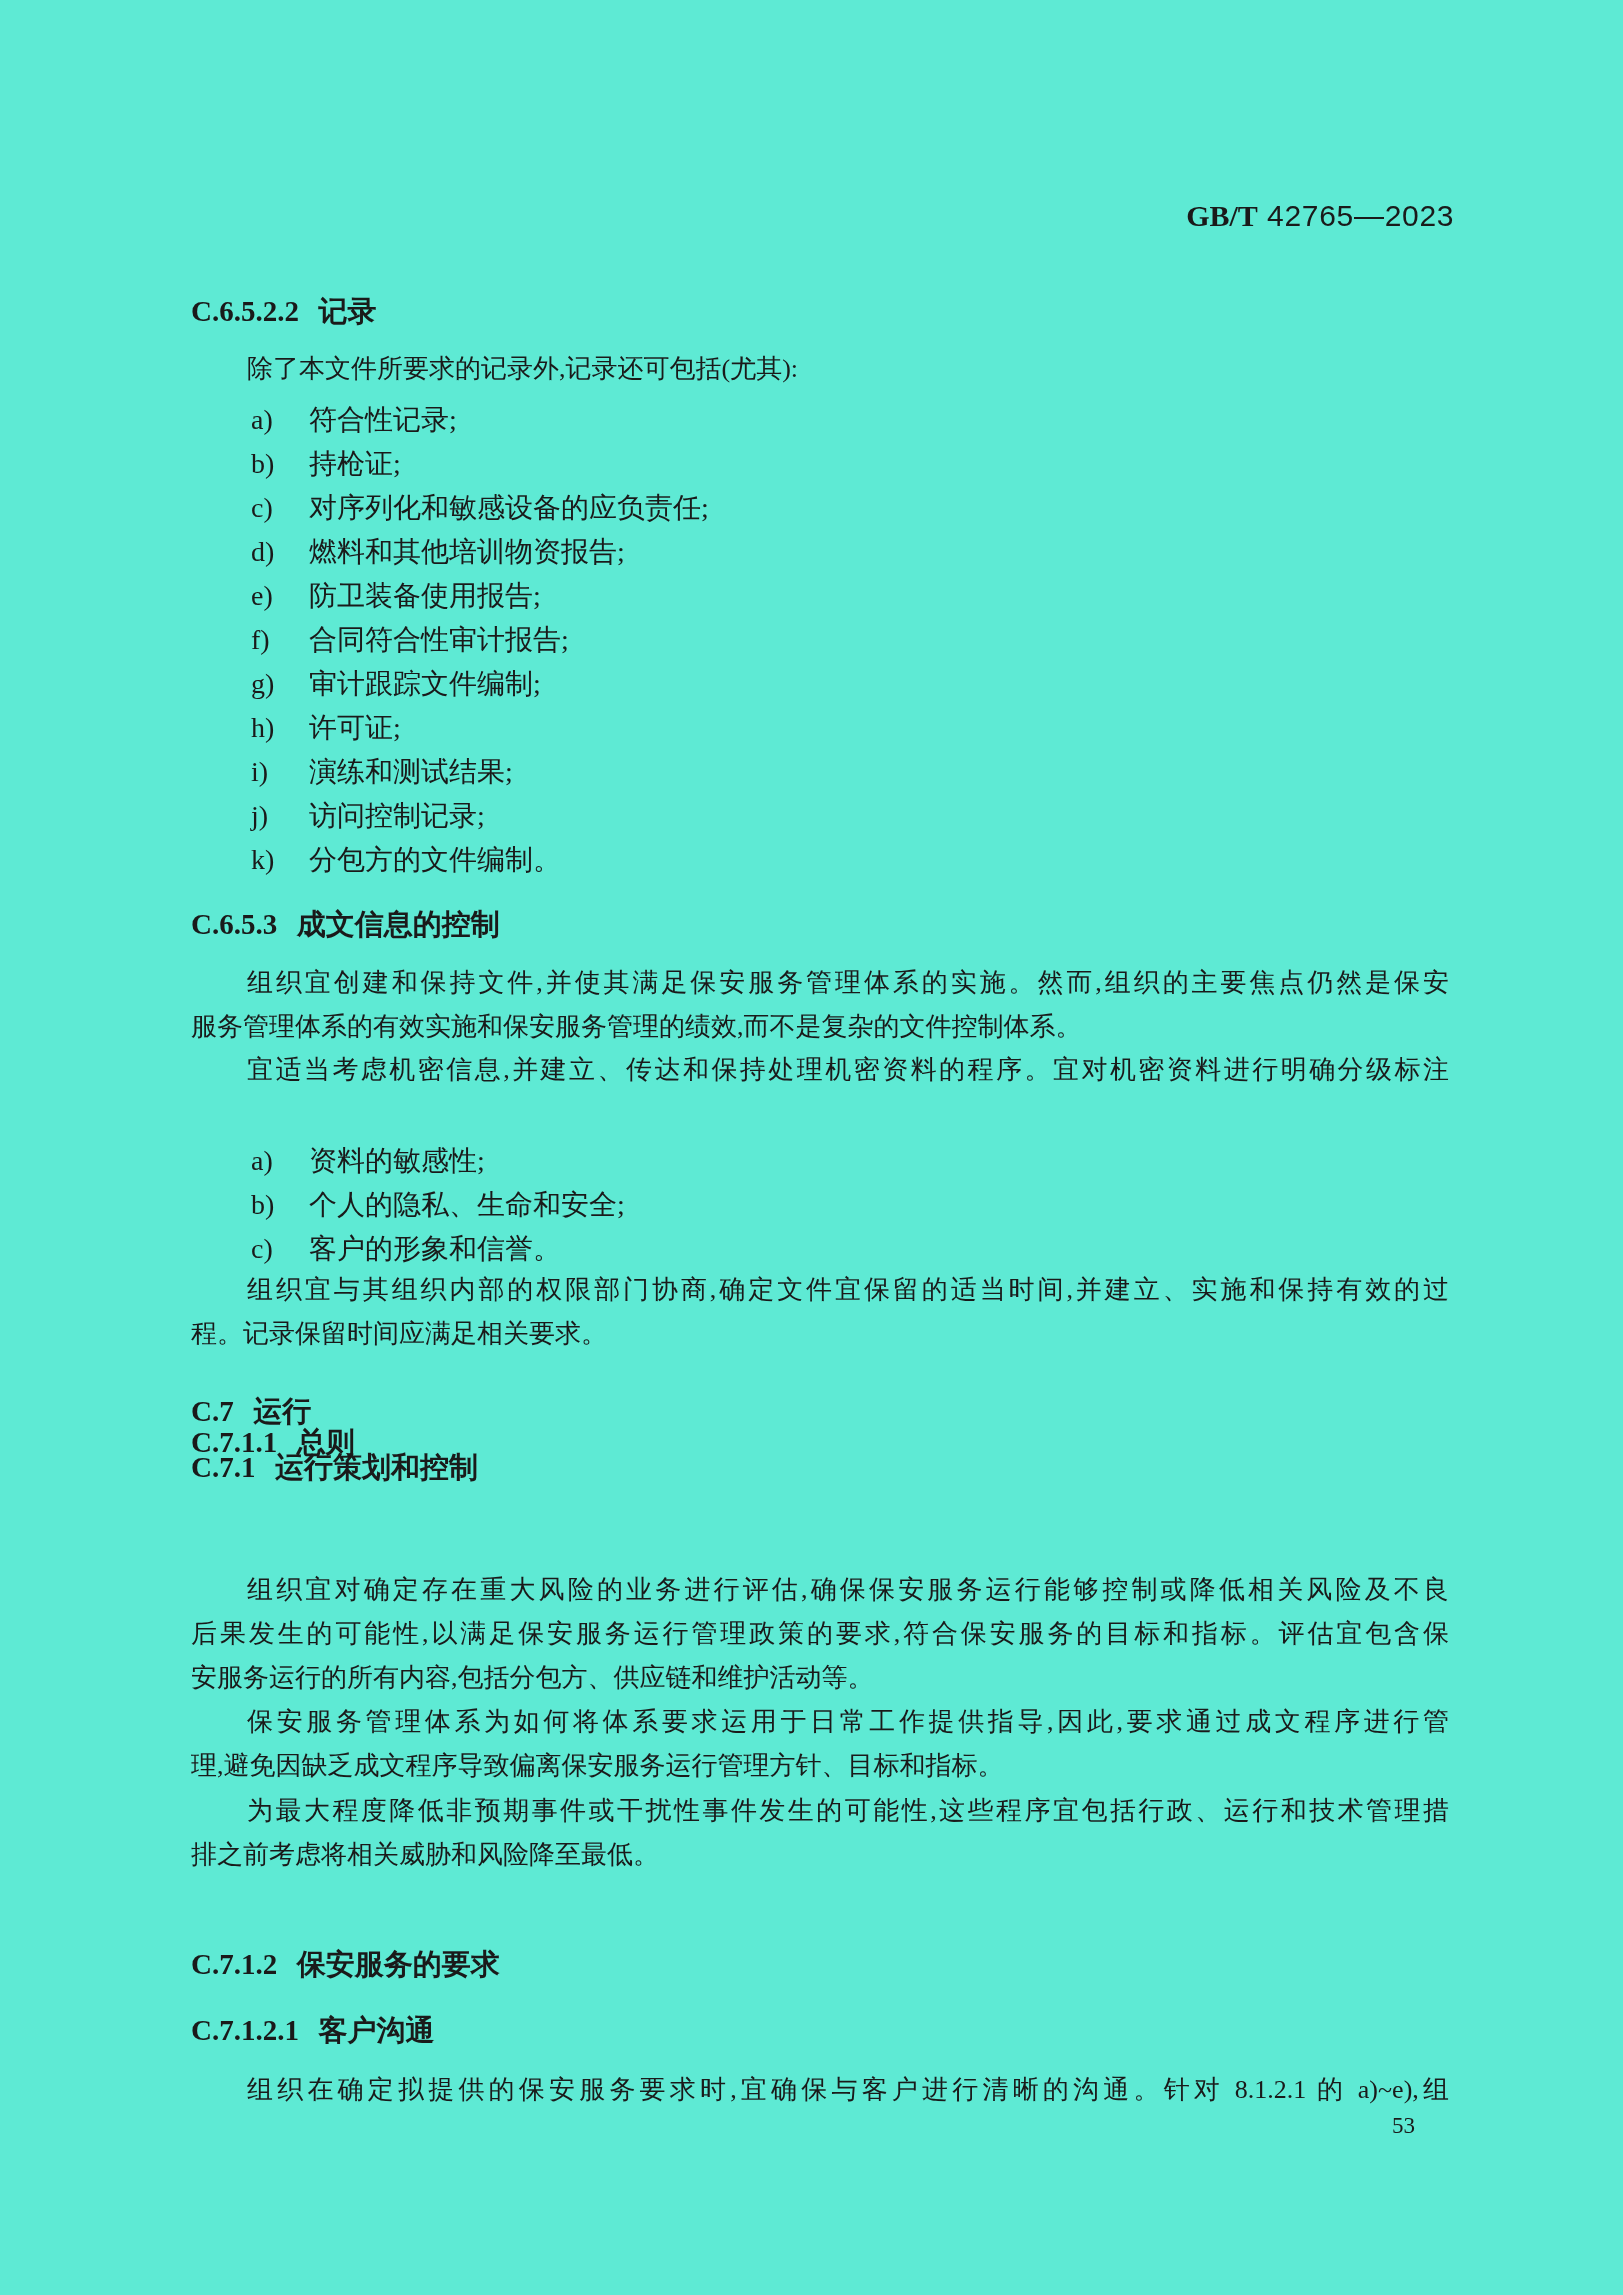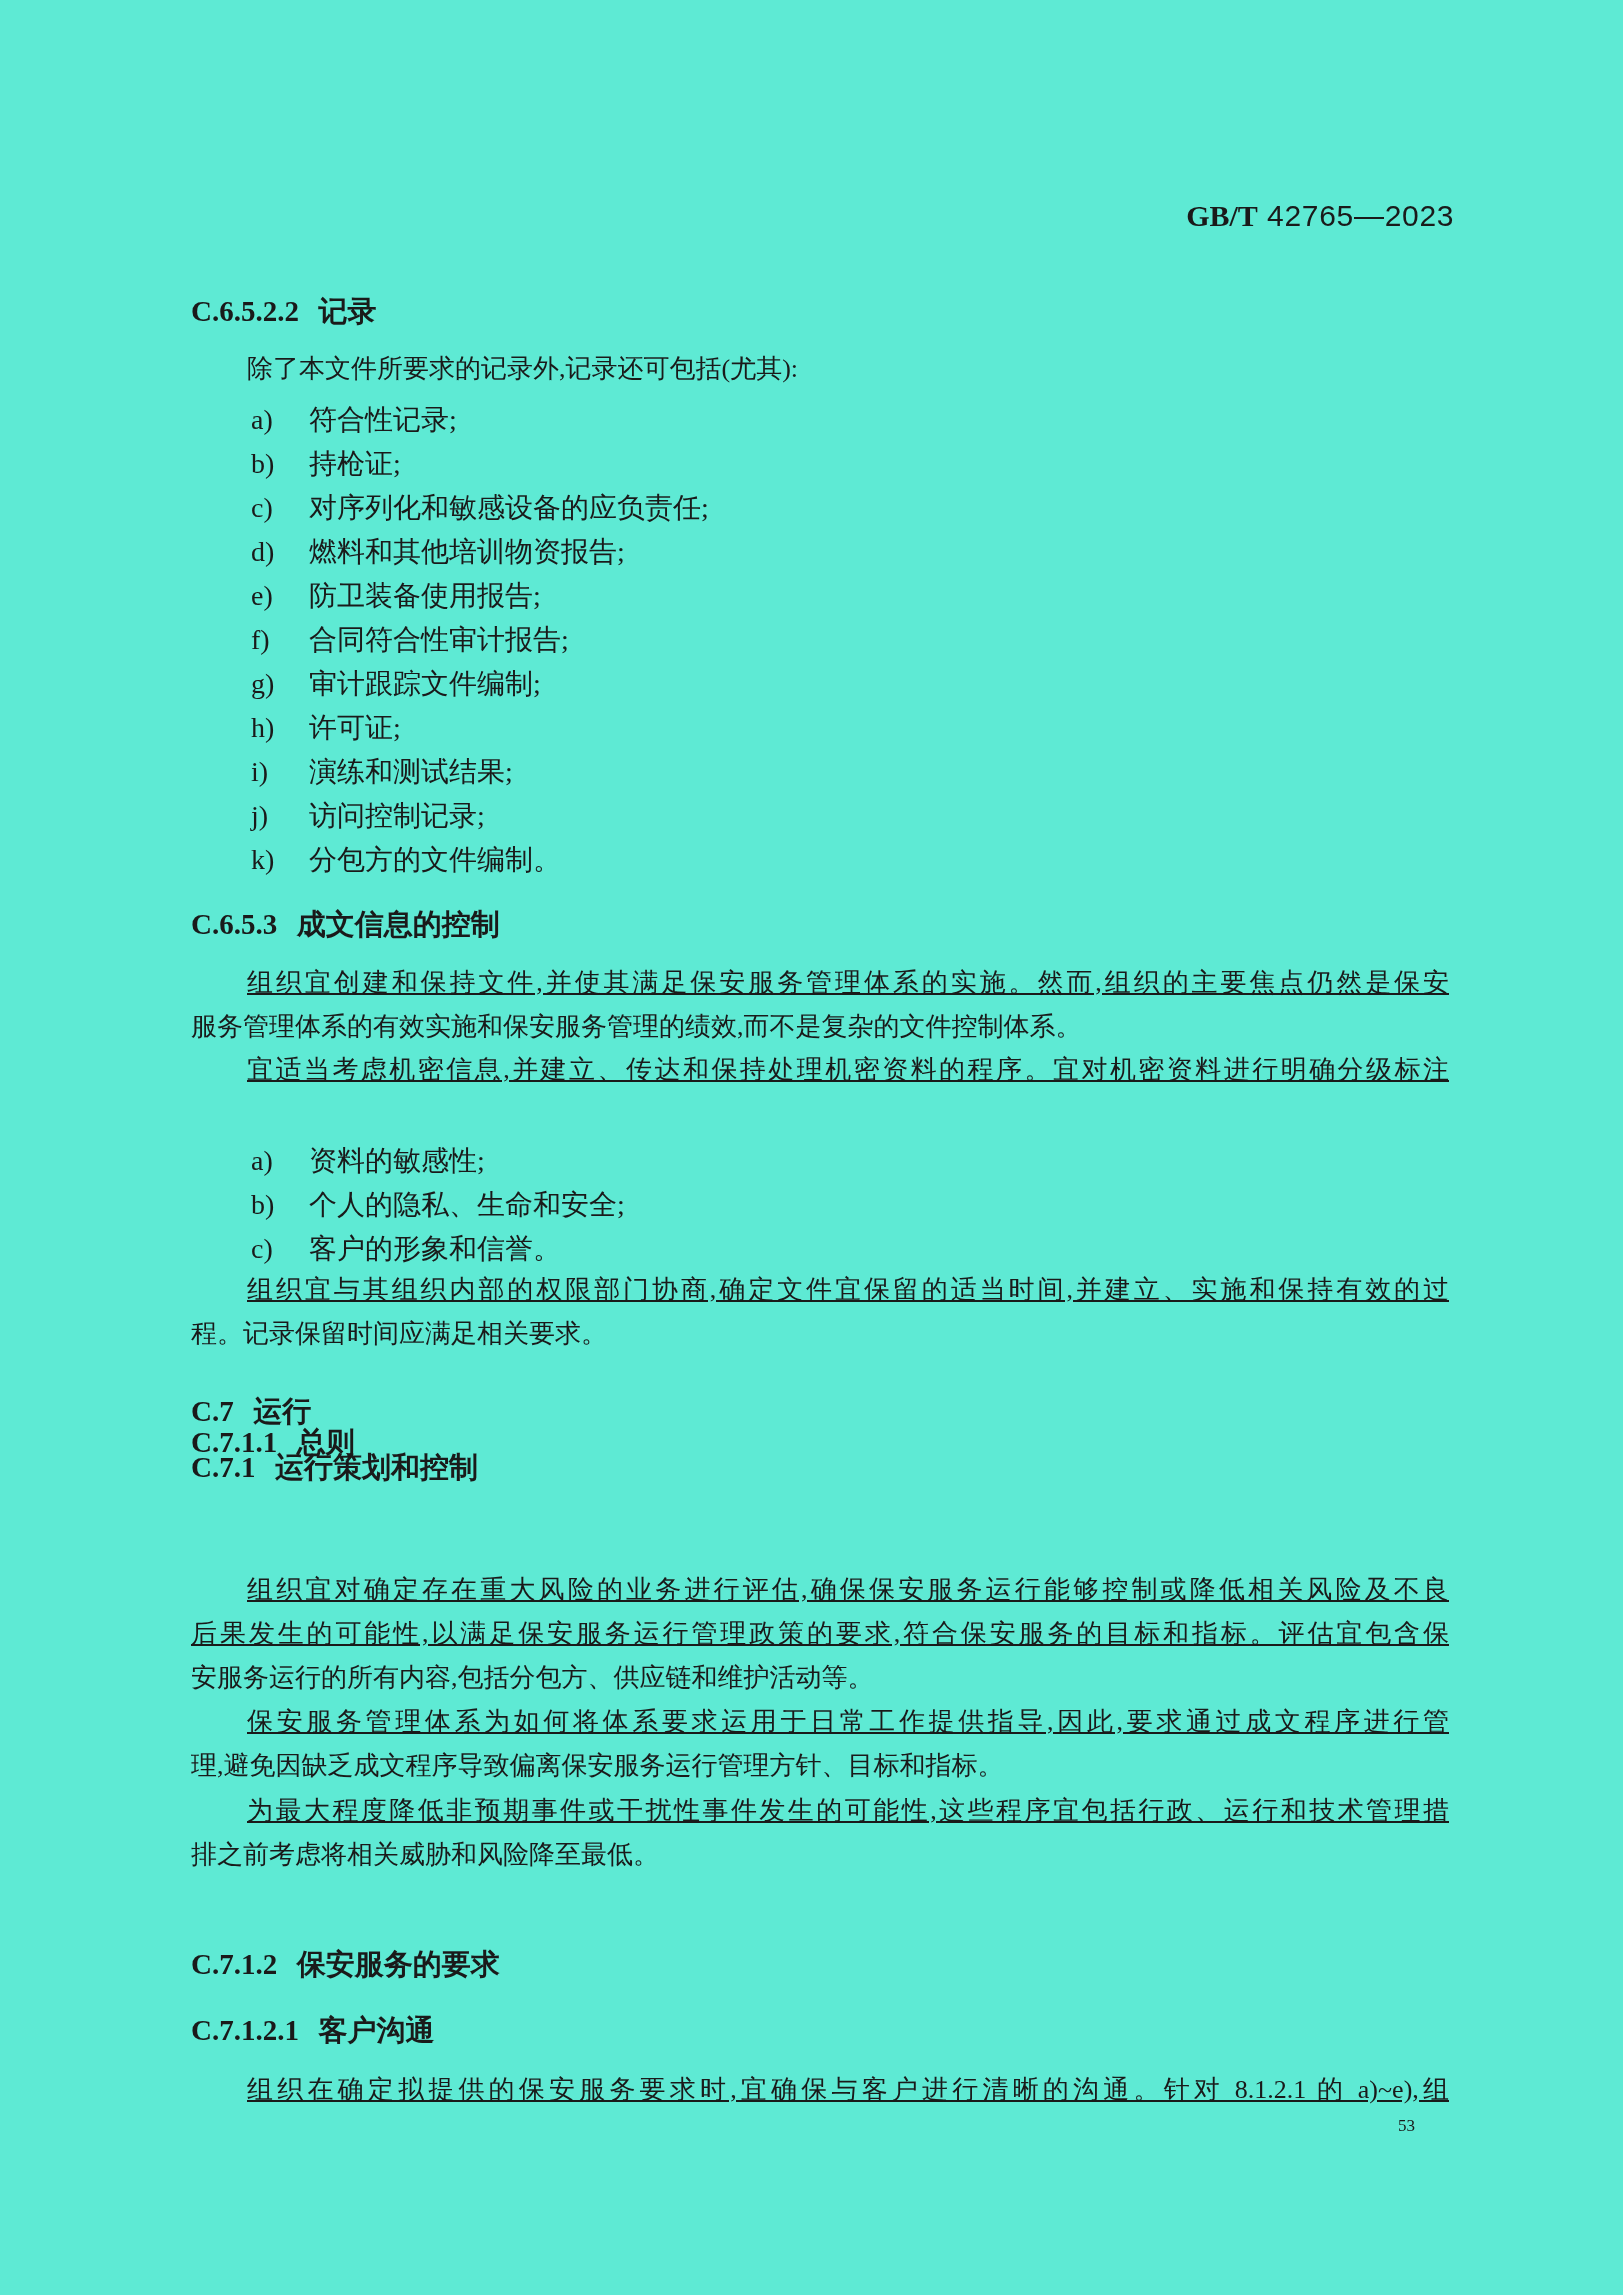--- a/index.html
+++ b/index.html
@@ -25,31 +25,31 @@
   .hdr-gbt { font-family:"Liberation Serif","DejaVu Serif",serif; font-weight:700; }
   .hdr-num { font-family:"Liberation Sans","DejaVu Sans",sans-serif; font-weight:500; margin-left:9.2px; letter-spacing:0.7px; }
 
   
   .heading { font-size:29px; line-height:44px; white-space:nowrap; }
   .h-num   { font-family:"Liberation Serif","DejaVu Serif",serif; font-weight:700;margin-top:32px; }
   .h-title { font-family:"Liberation Sans","DejaVu Sans",sans-serif; font-weight:700; margin-left:19.6px; }
 
   
   .bline { font-size:26px; line-height:44px; height:44px; white-space:nowrap; }
-  .jline { white-space:normal; text-align:justify; text-align-last:justify; text-justify:inter-character;text-decoration:underline; }
+  .jline { white-space:normal; text-align:justify; text-align-last:justify; text-justify:inter-character; }
   .indent { text-indent:56px; }
 
   
   .list-item { position:relative; height:44px; font-size:28px; line-height:44px; padding-left:118px; white-space:nowrap; }
   .list-marker { position:absolute; left:60px; top:0; }
 
   
   .page-number {
     position:absolute; top:2111px; right:34px;
-    font-size:17px; line-height:29px;
+    font-size:23px; line-height:29px;
   }
 </style>
 </head>
 <body>
 
 <div class="page">
   <div class="content">
 
     <div class="header-code">
       <span class="hdr-gbt">GB/T</span><span class="hdr-num">42765—2023</span>

